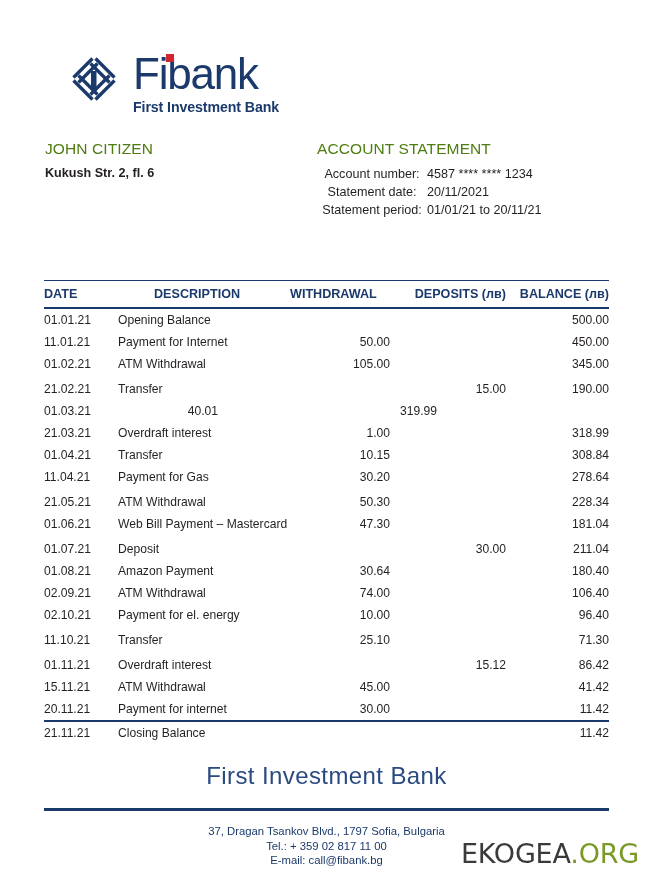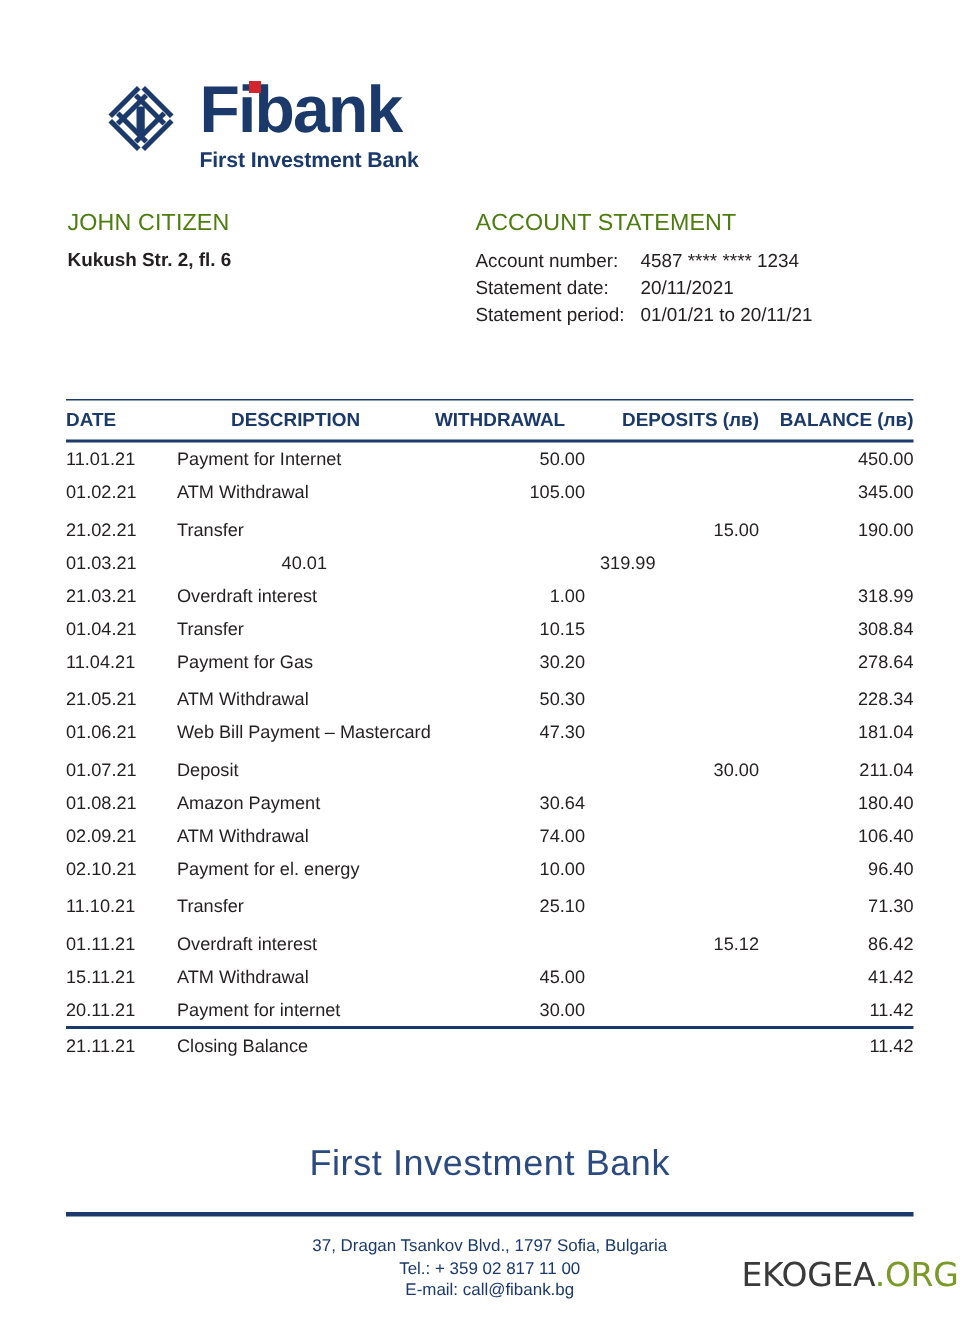--- a/index.html
+++ b/index.html
@@ -28,21 +28,21 @@
     width: 56px;
     height: 56px;
     flex: 0 0 auto;
     margin-top: 2px;
   }
   #logo-text {
     margin-left: 11px;
   }
   #wordmark {
     font-size: 44px;
-    font-weight: bold;
+    font-weight: normal;
     color: #1b3a6b;
     letter-spacing: -1.2px;
     line-height: 0.98;
     position: relative;
     display: block;
     height: 44px;
   }
   #wordmark .dot {
     position: absolute;
     width: 8px;
@@ -84,36 +84,37 @@
     white-space: pre;
   }
   .hdr-line.bold {
     font-weight: bold;
   }
   #header-right .hdr-line {
     line-height: 18px;
   }
   .kv {
     display: flex;
+    text-align: center;
   }
   .kv-key {
     white-space: pre;
   }
   .kv-val {
     white-space: pre;
   }
   #acct-row .kv-key { width: 110px; }
   #date-row .kv-key { width: 110px; }
   #period-row .kv-key { width: 110px; }
 
   
   #table {
     position: absolute;
     left: 44px;
-    top: 266px;
+    top: 280px;
     width: 565px;
   }
   #thead-rule-top {
     border-top: 1.3px solid #1b3a6b;
   }
   #thead {
     display: flex;
     align-items: center;
     height: 26px;
     font-size: 12.6px;
@@ -171,21 +172,21 @@
     top: 824px;
     text-align: center;
     font-size: 11.3px;
     color: #1b3a6b;
     line-height: 14.6px;
   }
   #watermark {
     position: absolute;
     right: 14px;
     top: 838px;
-    font-size: 22px;
+    font-size: 27px;
     letter-spacing: -0.2px;
     font-family: "DejaVu Sans", sans-serif;
   }
   #watermark .wm-dark { color: #3a3a3a; }
   #watermark .wm-green { color: #7a9a28; }
 </style>
 </head>
 <body>
 
 <div id="logo-block">
@@ -236,20 +237,27 @@
   <div id="thead-rule-top"></div>
   <div id="thead">
     <div class="c-date">DATE</div>
     <div class="c-desc">DESCRIPTION</div>
     <div class="c-wd">WITHDRAWAL</div>
     <div class="c-dep">DEPOSITS (лв)</div>
     <div class="c-bal">BALANCE (лв)</div>
   </div>
   <div id="tbody">
       <div class="row">
+        <div class="c-date">01.01.21</div>
+        <div class="c-desc">Opening Balance</div>
+        <div class="c-wd"></div>
+        <div class="c-dep"></div>
+        <div class="c-bal">500.00</div>
+      </div>
+      <div class="row">
         <div class="c-date">11.01.21</div>
         <div class="c-desc">Payment for Internet</div>
         <div class="c-wd">50.00</div>
         <div class="c-dep"></div>
         <div class="c-bal">450.00</div>
       </div>
       <div class="row">
         <div class="c-date">01.02.21</div>
         <div class="c-desc">ATM Withdrawal</div>
         <div class="c-wd">105.00</div>

